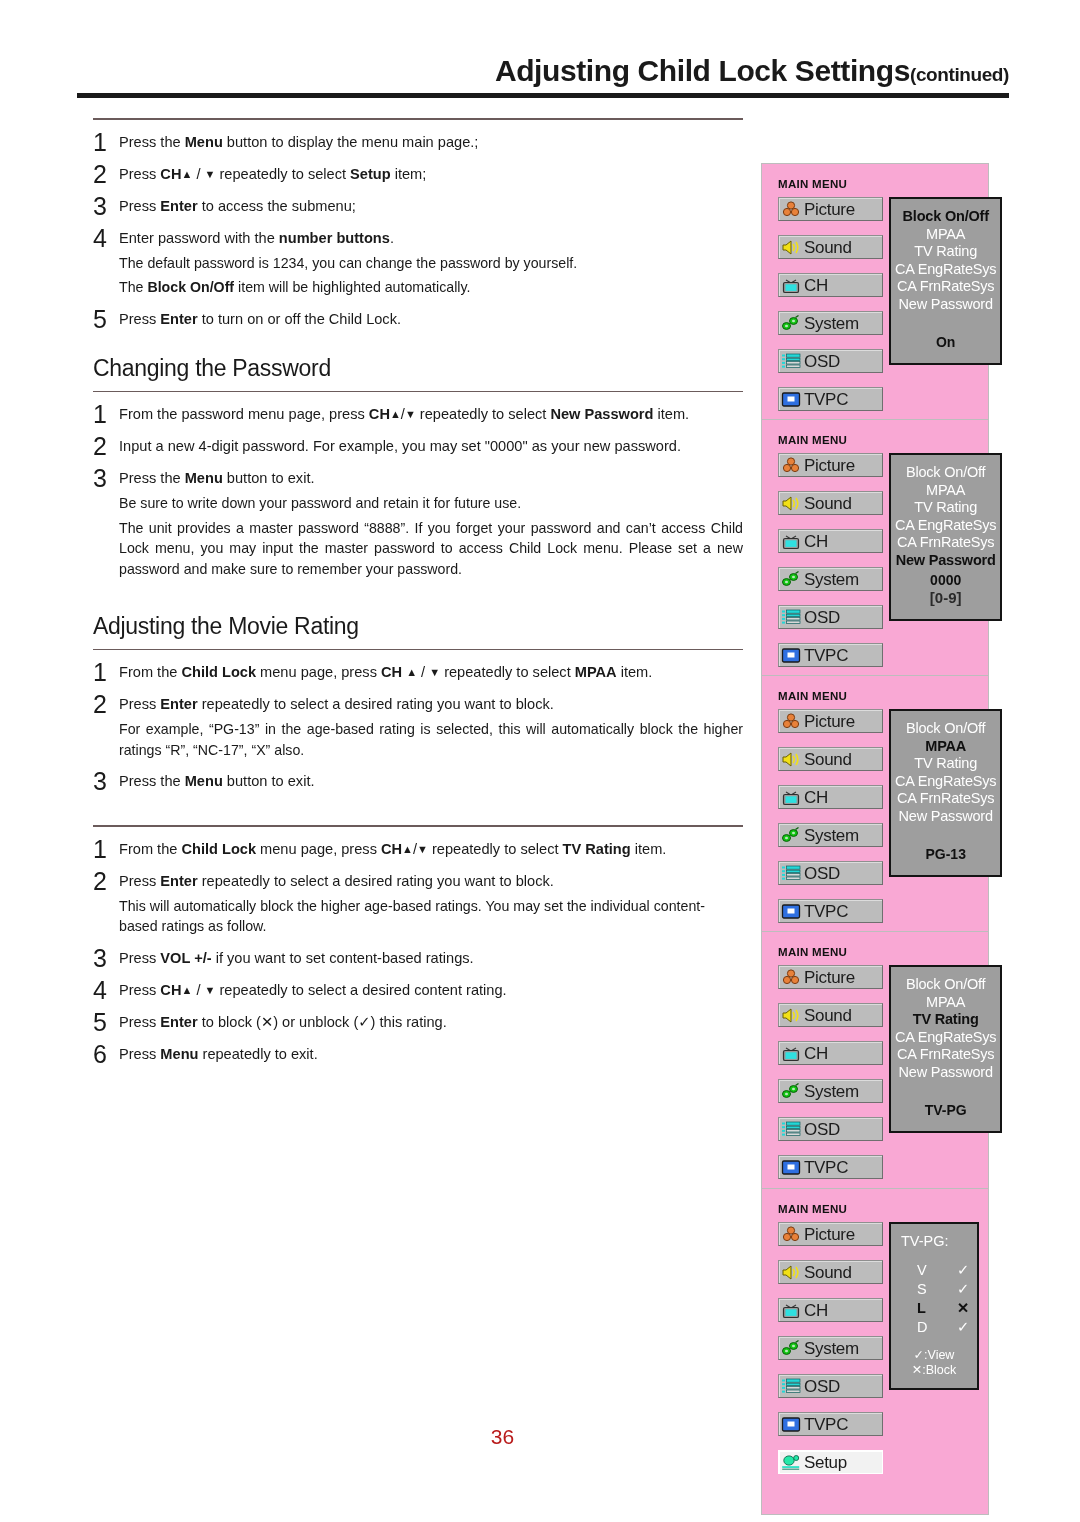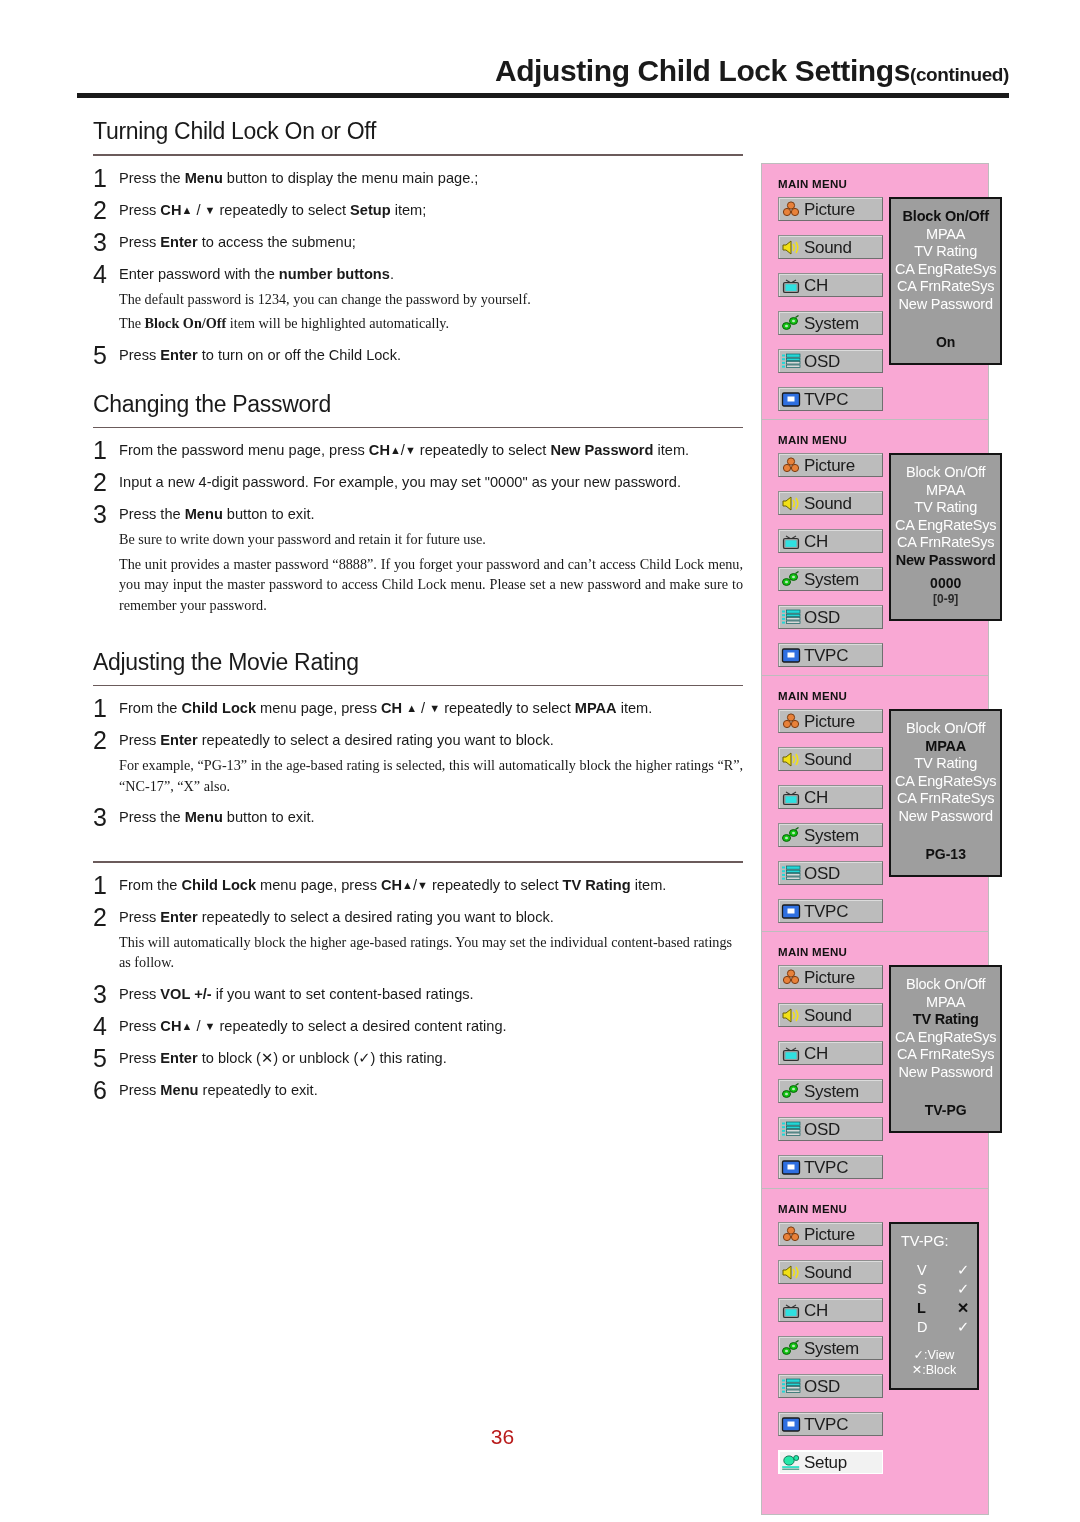--- a/index.html
+++ b/index.html
@@ -79,21 +79,20 @@
     flex: 1 1 auto;
     font-size: 14.6px;
     line-height: 1.44;
     color: #1a1a1a;
   }
   .step-body.justify { text-align: justify; }
   .note {
     font-size: 14.2px;
     line-height: 1.45;
     margin-top: 4px;
-    font-family: Liberation Serif, serif;
   }
   .note.justify { text-align: justify; }
   b { font-weight: bold; }
 
   .arr { font-size: 11px; vertical-align: 1px; }
   .gap-md { height: 14px; }
   .gap-lg { height: 22px; }
 
   
   .osd-panel {
@@ -176,21 +175,21 @@
   .sub-value {
     margin-top: auto;
     text-align: center;
     font-size: 14px;
     font-weight: bold;
     color: #101010;
     padding-bottom: 4px;
   }
   .sub-value .hint {
     display: block;
-    font-size: 12px;
+    font-size: 15px;
     font-weight: bold;
     color: #2a2a2a;
     margin-top: 1px;
   }
 
   
   .cr-title {
     font-size: 14.5px;
     color: #ffffff;
     text-align: left;
@@ -231,21 +230,20 @@
 <body>
 
 <div id="page-header">
   <div class="title-line">
     <span class="title-main">Adjusting Child Lock Settings</span><span class="title-cont">(continued)</span>
   </div>
   <div class="rule"></div>
 </div>
 
 <div id="content-col">
-    <div class="section-head">Turning Child Lock On or Off</div>
     <div class="section-rule"></div>
     <div class="steps">
       <div class="step">
         <div class="step-num">1</div>
         <div class="step-body">Press  the <b>Menu</b> button to display the menu main  page.;</div>
       </div>
       <div class="step">
         <div class="step-num">2</div>
         <div class="step-body">Press <b>CH</b><span class="arr">▲</span> / <span class="arr">▼</span> repeatedly to select <b>Setup</b>  item;</div>
       </div>

